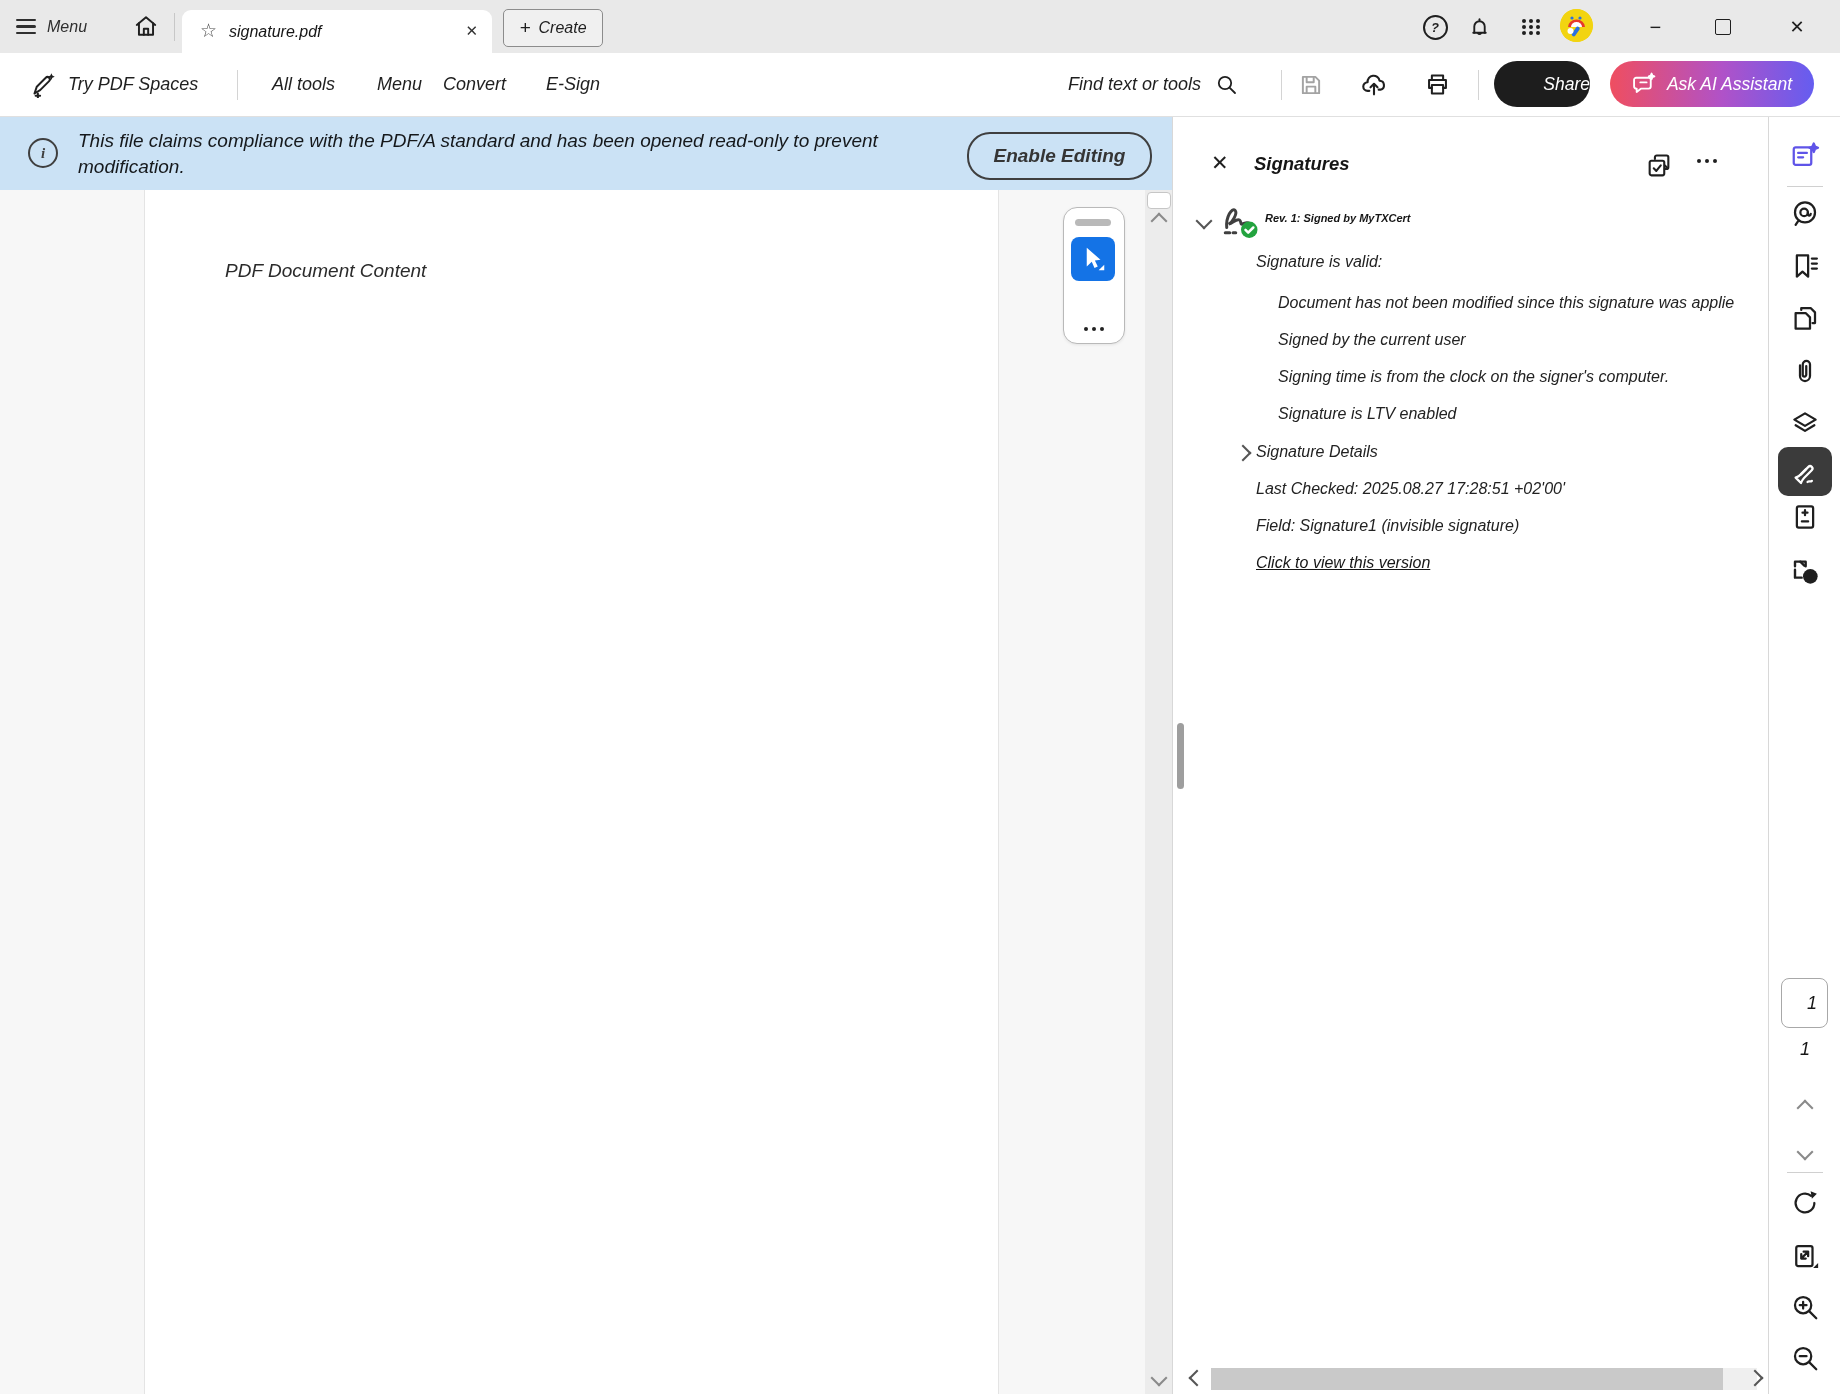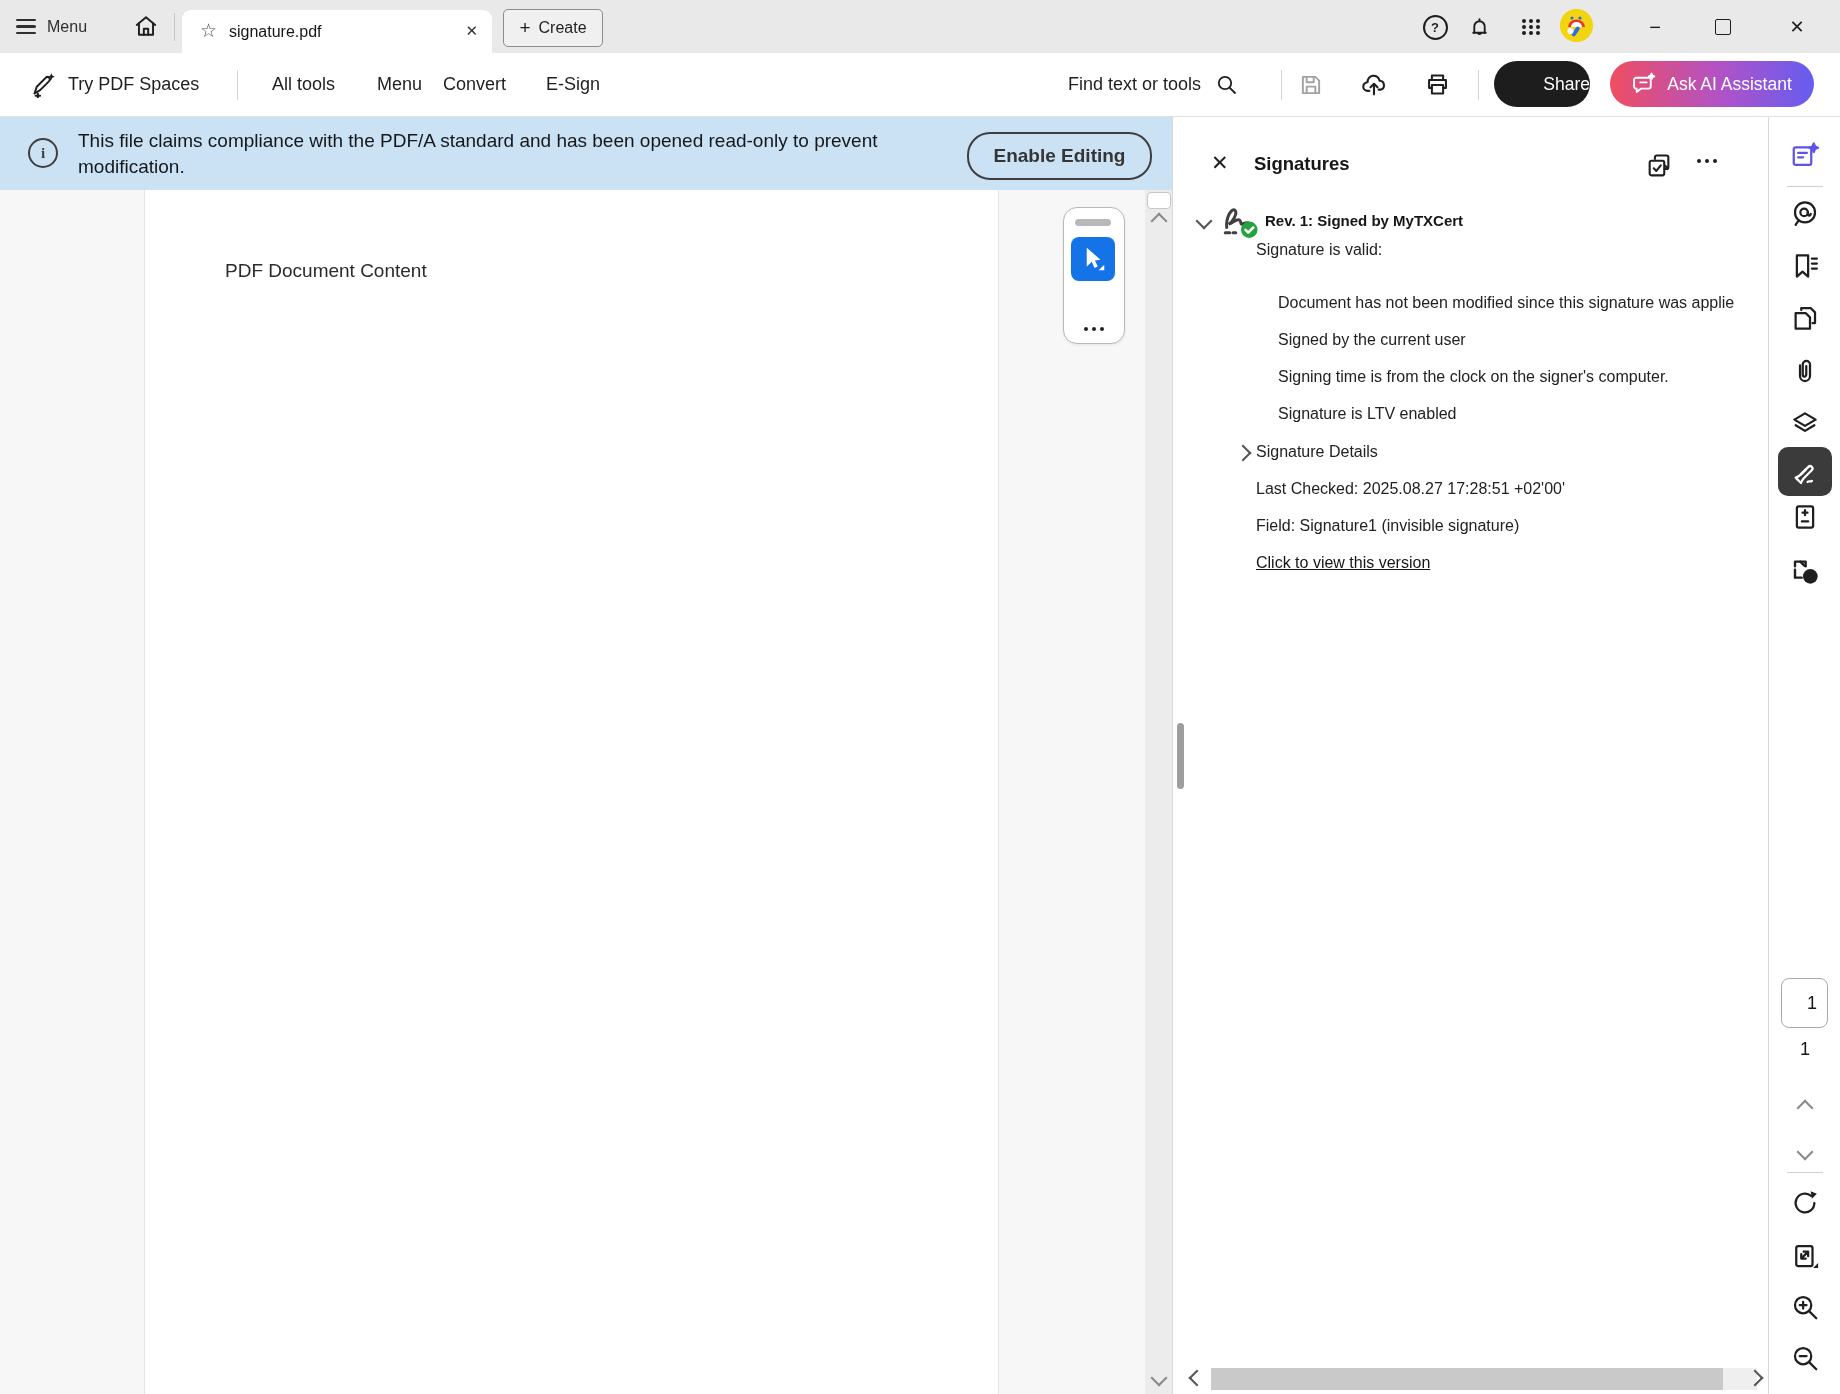--- a/index.html
+++ b/index.html
@@ -1,17 +1,17 @@
 <!DOCTYPE html>
 <html><head>
 <meta charset="utf-8">
 <style>
   html,body{margin:0;padding:0;background:#fff;}
   #app{position:relative;width:1840px;height:1394px;overflow:hidden;
-       font-family:"Liberation Sans","DejaVu Sans",sans-serif;color:#1f1f1f;background:#f97316;}
+       font-family:"Liberation Sans","DejaVu Sans",sans-serif;color:#1f1f1f;background:#f97316;font-style:italic;}
   .abs{position:absolute;}
   .flex{display:flex;align-items:center;}
   svg{display:block;}
   .ic path,.ic circle,.ic rect,.ic line,.ic polyline{fill:none;stroke:#1f1f1f;stroke-width:1.8;stroke-linecap:round;stroke-linejoin:round;}
   .ic .fill{fill:#1f1f1f;stroke:none;}
   .ic.gray path,.ic.gray rect,.ic.gray circle{stroke:#a3a3a3;}
   .ic.white path,.ic.white circle,.ic.white rect{stroke:#fff;}
   .ic.white .fill{fill:#fff;}
   .ic.purple path,.ic.purple rect{stroke:#5f54e8;}
   .ic.purple .fill{fill:#5f54e8;}
@@ -68,21 +68,21 @@
 
   
   #panel{left:1172px;top:117px;width:596px;height:1277px;background:#fff;border-left:1px solid #d8d8d8;overflow:hidden;}
   #panel .grip{position:absolute;left:4px;top:606px;width:7px;height:66px;border-radius:4px;background:#9e9e9e;cursor:ew-resize;}
   #panel .hdr-close{position:absolute;left:38px;top:34px;font-size:21px;color:#1f1f1f;cursor:pointer;}
   #panel .hdr-title{position:absolute;left:81px;top:36px;font-size:18.5px;font-weight:bold;color:#161616;white-space:nowrap;}
   #panel .hdr-ic{position:absolute;top:35px;cursor:pointer;}
   #panel .hdr-dots{position:absolute;left:524px;top:36px;display:flex;gap:4px;cursor:pointer;padding:6px 0;}
   #panel .hdr-dots i{width:4px;height:4px;border-radius:50%;background:#1f1f1f;}
   .prow{position:absolute;white-space:nowrap;font-size:16px;color:#222;}
-  .prow.bold{font-weight:bold;color:#161616;font-size:15px;}
+  .prow.bold{font-weight:bold;color:#161616;font-size:11px;}
   #version-link{text-decoration:underline;cursor:pointer;color:#161616;}
   
   #hscroll-left{position:absolute;left:18px;top:1253px;cursor:pointer;}
   #hscroll-track{position:absolute;left:38px;top:1251px;width:546px;height:22px;background:#efefef;cursor:pointer;}
   #hscroll-thumb{position:absolute;left:0;top:0;width:512px;height:22px;background:#c9c9c9;cursor:grab;}
   #hscroll-right{position:absolute;left:576px;top:1253px;cursor:pointer;}
 
   
   #sidebar{left:1768px;top:117px;width:72px;height:1277px;background:#fff;border-left:1px solid #d8d8d8;}
   .side-ic{position:absolute;left:0;width:72px;display:flex;justify-content:center;cursor:pointer;}
@@ -285,21 +285,21 @@
     <div class="abs" style="left:48px;top:85px;">
       <svg width="40" height="36" viewBox="0 0 26 24">
         <path d="M3.5 17 C2.8 10 7 3.5 9 5.5 C11 7.5 7.2 13.5 4.8 14.8 C7.8 13.8 10 11 12 12 C13.2 12.6 12.4 15.2 14 14.7 C15.5 14.2 16.3 13.4 18 14" fill="none" stroke="#3f3f3f" stroke-width="2" stroke-linecap="round"></path>
         <path d="M2.5 20.5 h7" stroke="#3f3f3f" stroke-width="2" stroke-linecap="round" stroke-dasharray="3 2.2"></path>
         <circle cx="18.5" cy="18.5" r="5.5" fill="#23a33f"></circle>
         <path d="M16 18.6 l1.8 1.8 L21.2 17" fill="none" stroke="#fff" stroke-width="1.7" stroke-linecap="round" stroke-linejoin="round"></path>
       </svg>
     </div>
     <div class="prow bold" style="left:92px;top:95px;">Rev. 1: Signed by MyTXCert</div>
 
-    <div class="prow" style="left:83px;top:124px;">Signature is valid:</div>
+    <div class="prow" style="left:83px;top:136px;">Signature is valid:</div>
     <div class="prow" style="left:105px;top:177px;">Document has not been modified since this signature was applie</div>
     <div class="prow" style="left:105px;top:214px;">Signed by the current user</div>
     <div class="prow" style="left:105px;top:251px;">Signing time is from the clock on the signer's computer.</div>
     <div class="prow" style="left:105px;top:288px;">Signature is LTV enabled</div>
 
     <span class="chev right dark abs" style="left:64px;top:330px;"></span>
     <div class="prow" style="left:83px;top:326px;">Signature Details</div>
     <div class="prow" style="left:83px;top:363px;">Last Checked: 2025.08.27 17:28:51 +02'00'</div>
     <div class="prow" style="left:83px;top:400px;">Field: Signature1 (invisible signature)</div>
     <div class="prow" style="left:83px;top:437px;"><span id="version-link">Click to view this version</span></div>

